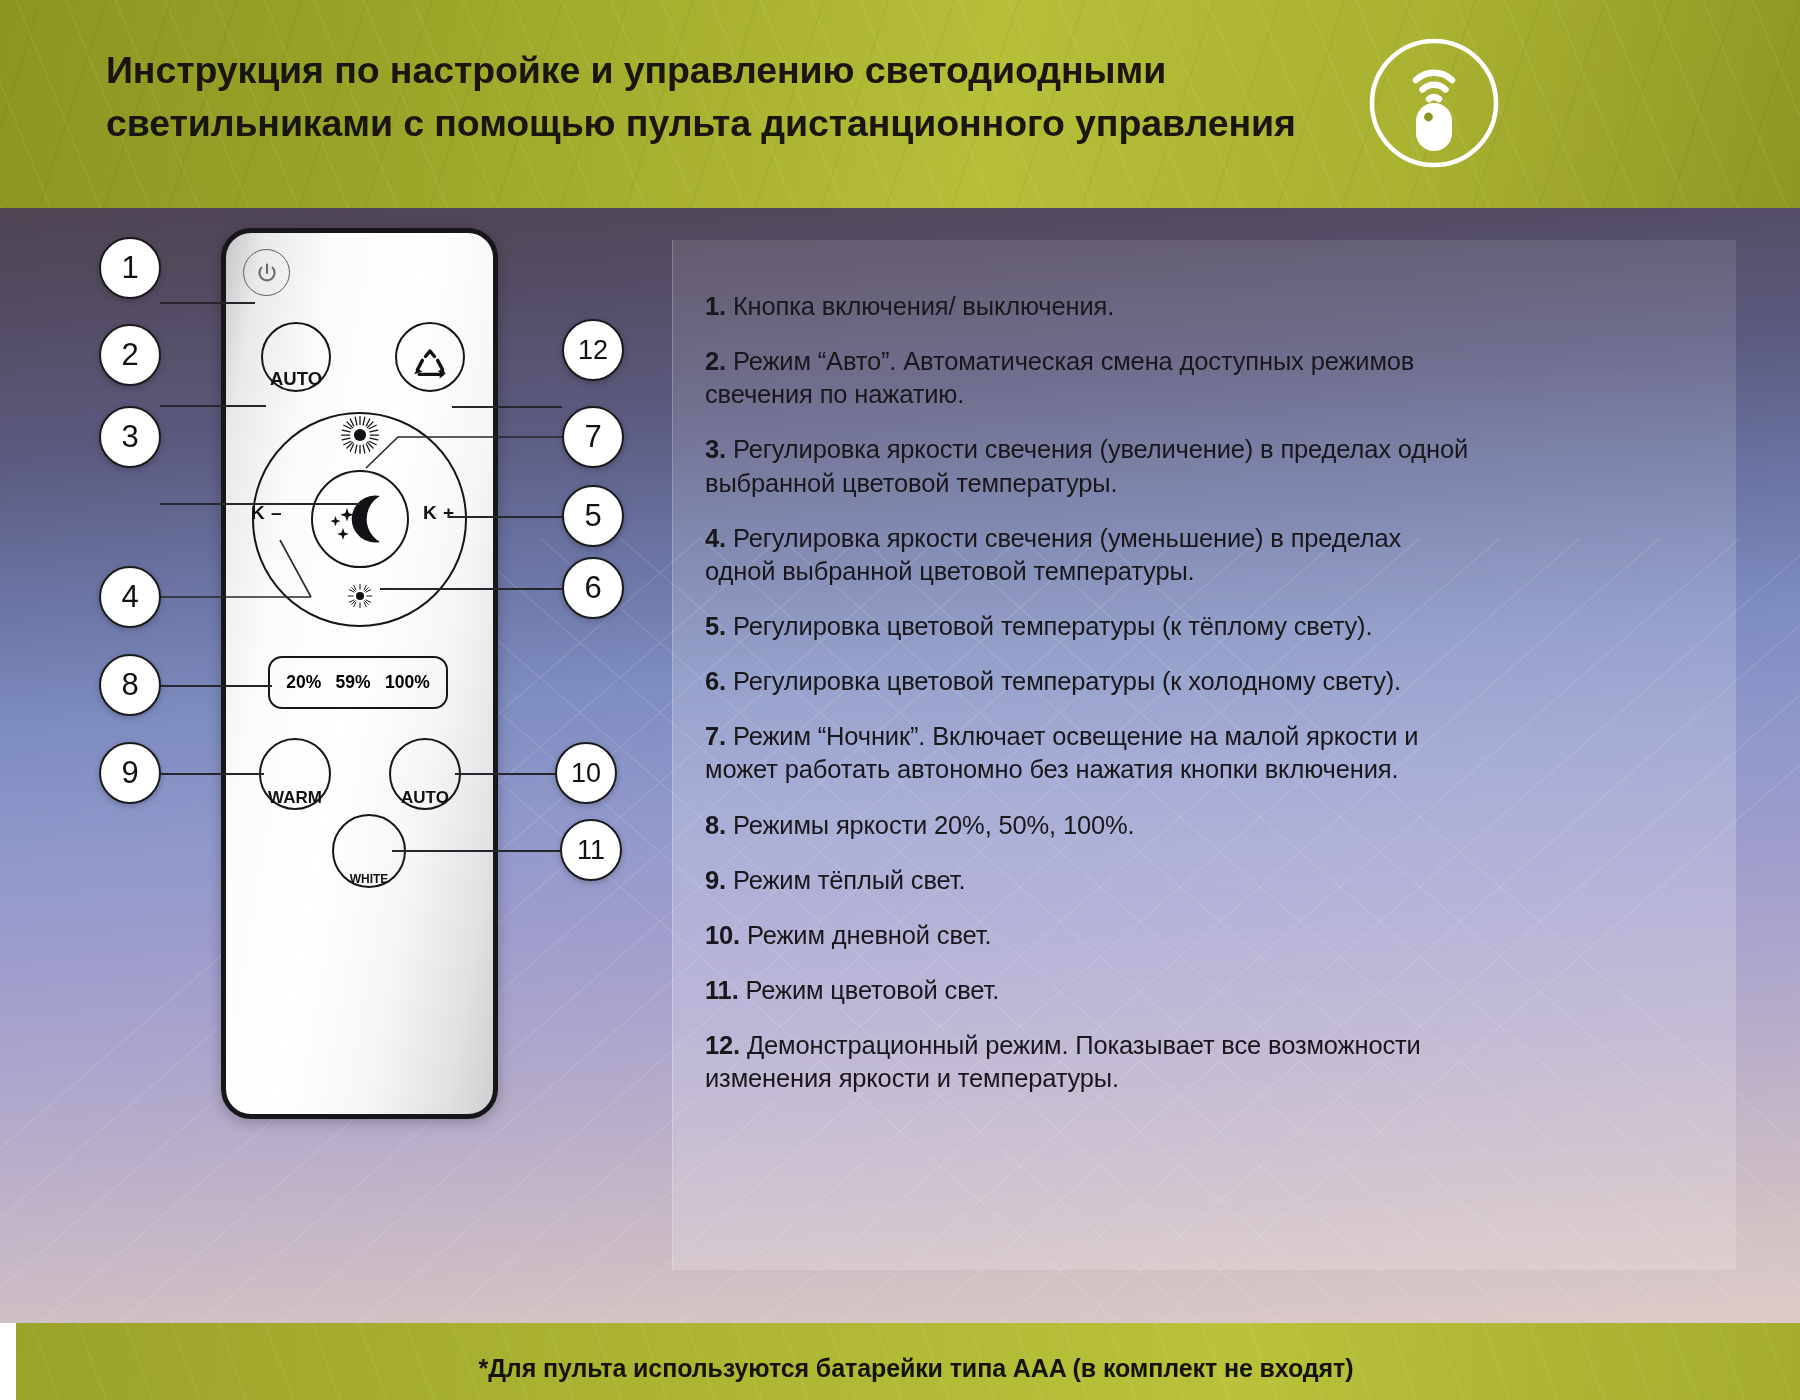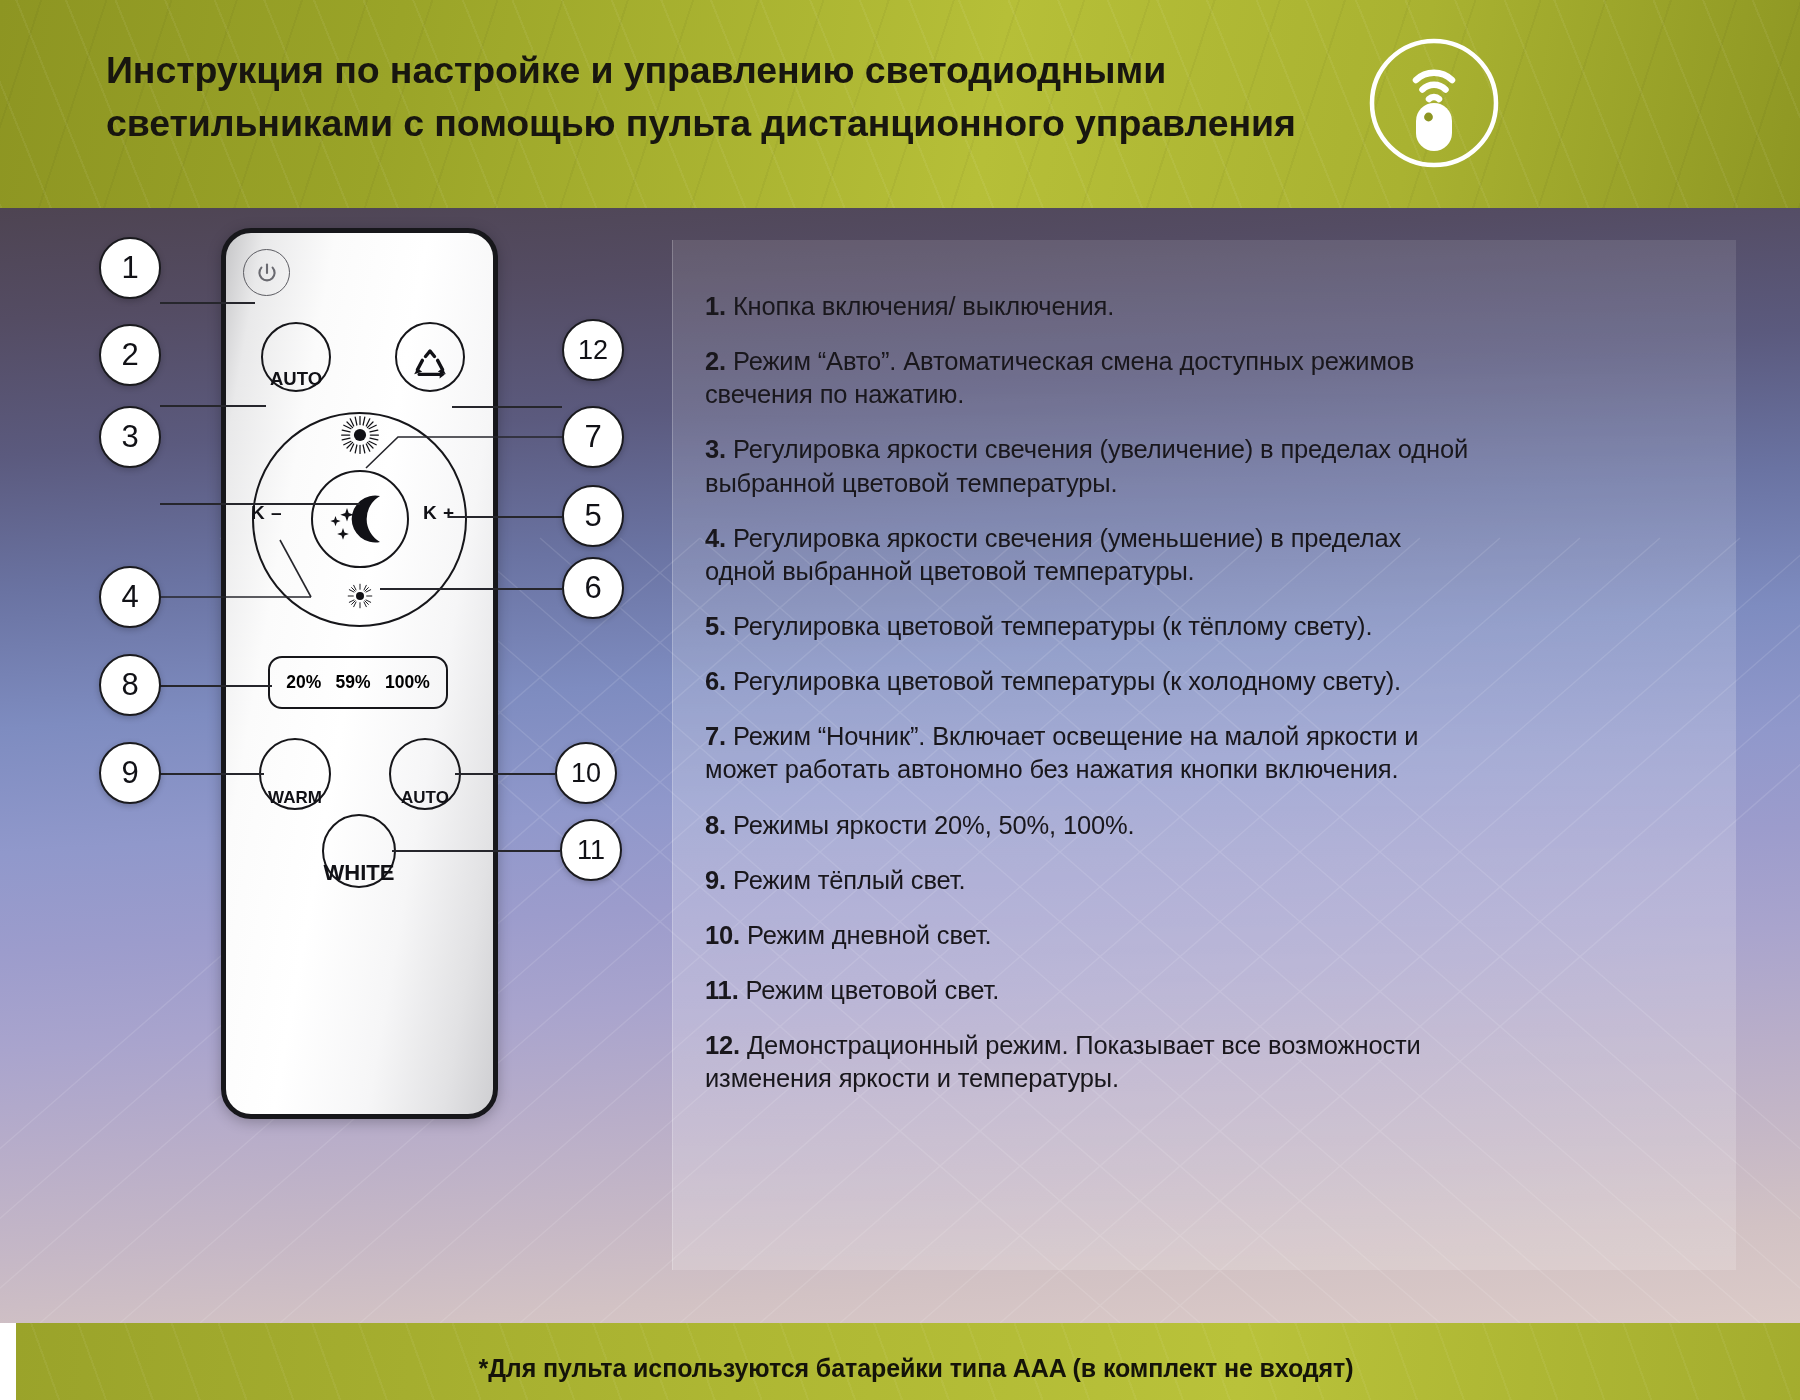--- a/index.html
+++ b/index.html
@@ -136,21 +136,21 @@
     position: absolute;
     border-style: solid;
     border-radius: 50%;
     display: flex; align-items: center; justify-content: center;
   }
 
   .auto-btn  { left: 261px; top: 322px;  width: 70px; height: 70px; font-size: 18.5px; }
   .demo-btn  { left: 395px; top: 322px;  width: 70px; height: 70px; }
   .warm-btn  { left: 259px; top: 738px;  width: 72px; height: 72px; font-size: 17px; }
   .cold-btn  { left: 389px; top: 738px;  width: 72px; height: 72px; font-size: 17px; }
-  .white-btn { left: 322px; top: 814px;  width: 74px; height: 74px; font-size: 22px; }
+  .white-btn { left: 332px; top: 814px;  width: 74px; height: 74px; font-size: 12px; }
 
   
   .dial-outer {
     position: absolute;
     left: 252px; top: 412px;
     width: 215px; height: 215px;
     border: 2.4px solid #16161a;
     border-radius: 50%;
   }
   .dial-inner {

